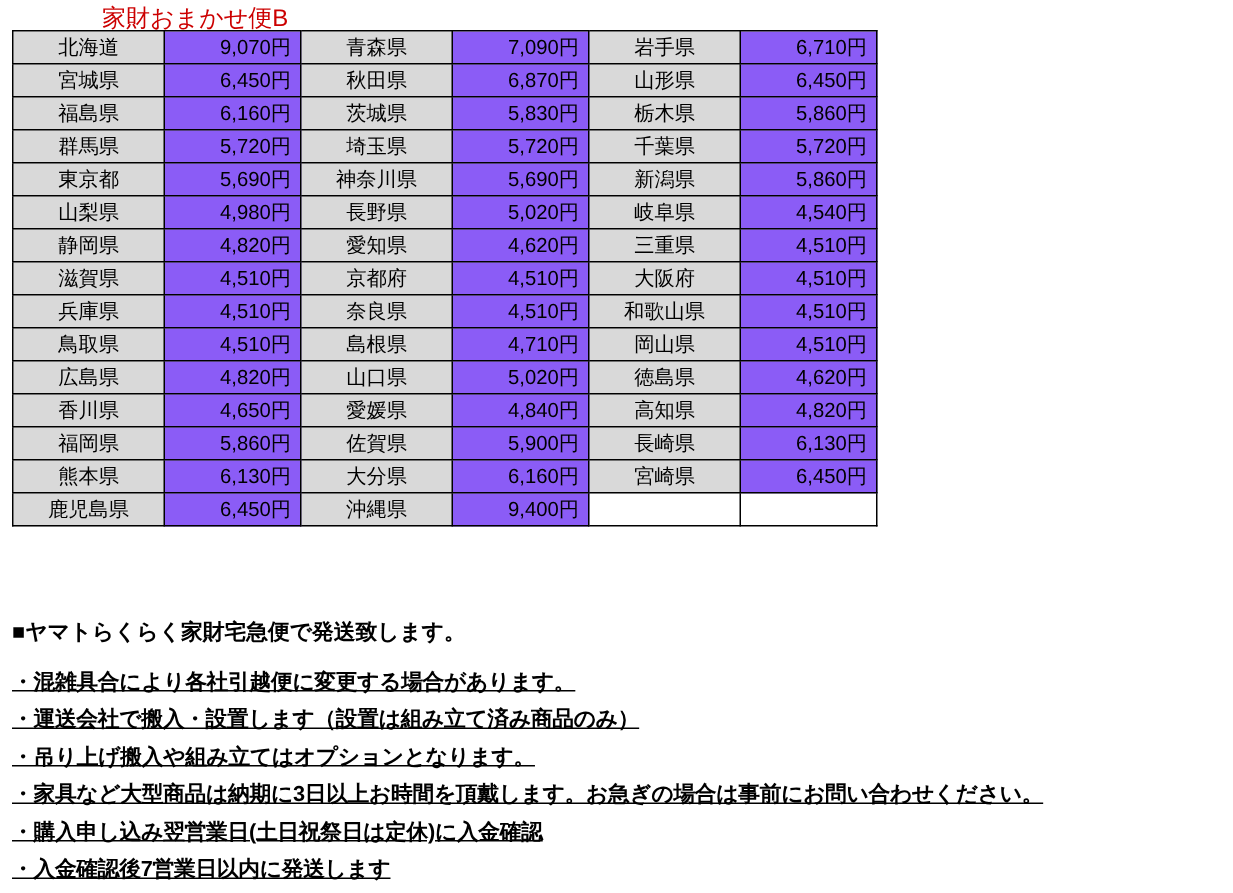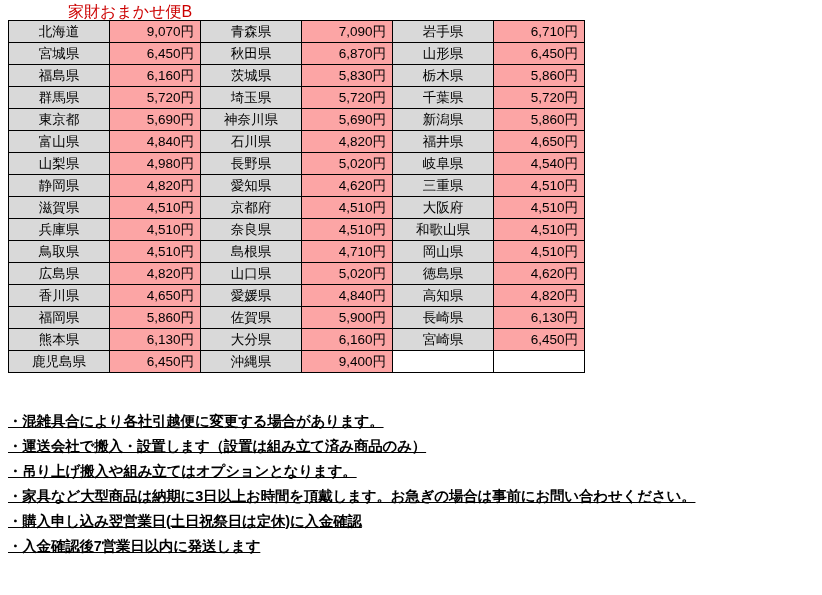--- a/index.html
+++ b/index.html
@@ -44,21 +44,21 @@
     line-height: 21px;
   }
   td.pref {
     width: 88px;
     text-align: center;
     background: #d9d9d9;
   }
   td.fee-val {
     width: 78px;
     text-align: right;
-    background: #fca5a5;
+    background: #8b5cf6;
   }
   td.blank {
     background: #ffffff;
   }
   .notes {
     position: absolute;
     left: 8px;
     top: 412px;
     width: 806px;
   }
@@ -120,28 +120,20 @@
       </tr>
       <tr>
         <td class="pref">東京都</td>
         <td class="fee-val">5,690円</td>
         <td class="pref">神奈川県</td>
         <td class="fee-val">5,690円</td>
         <td class="pref">新潟県</td>
         <td class="fee-val">5,860円</td>
       </tr>
       <tr>
-        <td class="pref">富山県</td>
-        <td class="fee-val">4,840円</td>
-        <td class="pref">石川県</td>
-        <td class="fee-val">4,820円</td>
-        <td class="pref">福井県</td>
-        <td class="fee-val">4,650円</td>
-      </tr>
-      <tr>
         <td class="pref">山梨県</td>
         <td class="fee-val">4,980円</td>
         <td class="pref">長野県</td>
         <td class="fee-val">5,020円</td>
         <td class="pref">岐阜県</td>
         <td class="fee-val">4,540円</td>
       </tr>
       <tr>
         <td class="pref">静岡県</td>
         <td class="fee-val">4,820円</td>
@@ -211,20 +203,21 @@
         <td class="fee-val">6,450円</td>
         <td class="pref">沖縄県</td>
         <td class="fee-val">9,400円</td>
         <td class="blank"></td>
         <td class="blank"></td>
       </tr>
     </tbody>
   </table>
 
   <div class="notes">
+    <div class="note-head">■ヤマトらくらく家財宅急便で発送致します。</div>
     <div class="note-line">・混雑具合により各社引越便に変更する場合があります。</div>
     <div class="note-line">・運送会社で搬入・設置します（設置は組み立て済み商品のみ）</div>
     <div class="note-line">・吊り上げ搬入や組み立てはオプションとなります。</div>
     <div class="note-line">・家具など大型商品は納期に3日以上お時間を頂戴します。お急ぎの場合は事前にお問い合わせください。</div>
     <div class="note-line">・購入申し込み翌営業日(土日祝祭日は定休)に入金確認</div>
     <div class="note-line">・入金確認後7営業日以内に発送します</div>
 
   </div>
 
 </div>

